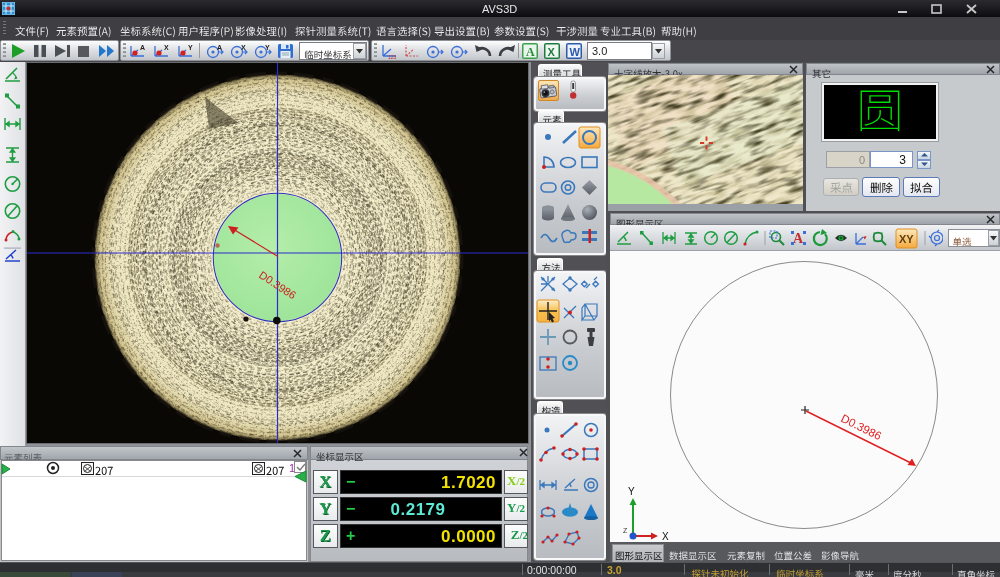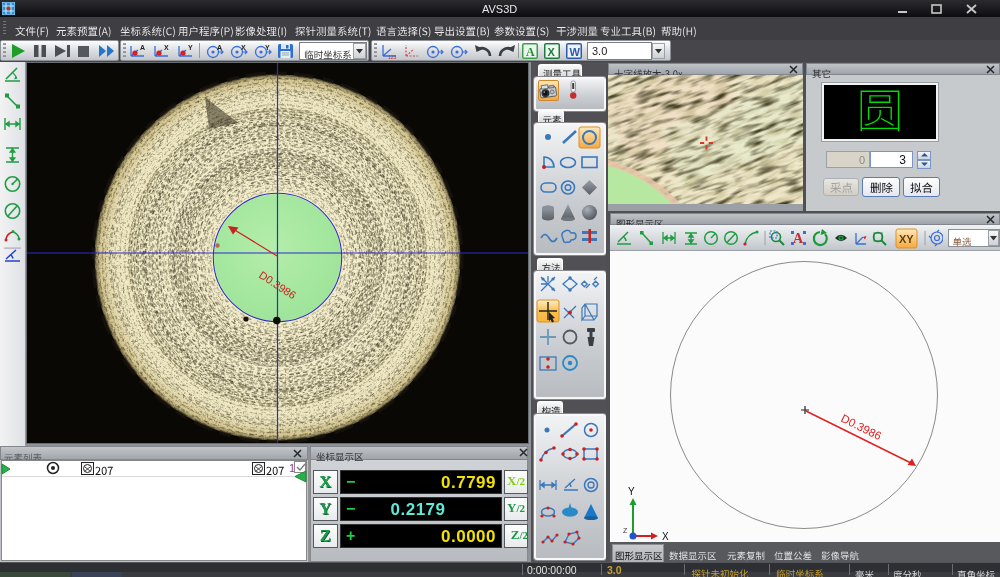--- a/index.html
+++ b/index.html
@@ -727,21 +727,21 @@
     <div style="position:absolute;left:316px;top:447.5px;"><svg width="48" height="10" viewBox="0 -8.4 48 10.0" style="overflow:visible">
         <path d="M7 -7.5C6.7 -6 6.1 -4.8 5.1 -4V-7.9H4.4V-2.8H1.2V-2.1H4.4V-0.3H0.5V0.4H9V-0.3H5.1V-2.1H8.4V-2.8H5.1V-3.9C5.3 -3.8 5.5 -3.6 5.6 -3.5C6.1 -3.9 6.5 -4.5 6.9 -5.1C7.5 -4.5 8.2 -3.8 8.5 -3.3L9 -3.8C8.6 -4.3 7.8 -5.1 7.2 -5.7C7.4 -6.3 7.6 -6.8 7.7 -7.4ZM2.3 -7.5C2 -5.9 1.4 -4.6 0.4 -3.8C0.5 -3.6 0.8 -3.4 0.9 -3.2C1.5 -3.8 1.9 -4.4 2.3 -5.2C2.8 -4.7 3.3 -4.1 3.6 -3.7L4.1 -4.2C3.8 -4.7 3.1 -5.3 2.6 -5.9C2.8 -6.3 2.9 -6.9 3 -7.4Z M13.9 -7.3V-6.6H18.1V-7.3ZM16.9 -3.1C17.3 -2.1 17.8 -0.9 17.9 -0.2L18.6 -0.4C18.4 -1.1 18 -2.3 17.5 -3.3ZM14.2 -3.2C13.9 -2.2 13.5 -1.2 13 -0.5C13.1 -0.5 13.4 -0.3 13.5 -0.2C14.1 -0.9 14.5 -2 14.8 -3.1ZM13.5 -5V-4.3H15.5V-0.2C15.5 -0 15.5 -0 15.4 0C15.2 0 14.8 0 14.3 -0C14.4 0.2 14.5 0.5 14.5 0.7C15.2 0.7 15.6 0.7 15.9 0.6C16.2 0.5 16.3 0.2 16.3 -0.2V-4.3H18.6V-5ZM11.4 -8V-6H10V-5.3H11.3C11 -4.1 10.3 -2.8 9.7 -2C9.9 -1.9 10.1 -1.6 10.1 -1.4C10.6 -2 11.1 -3 11.4 -4V0.8H12.1V-4.2C12.5 -3.8 12.8 -3.2 13 -2.9L13.4 -3.4C13.2 -3.7 12.4 -4.7 12.1 -5V-5.3H13.4V-6H12.1V-8Z M21.3 -5.4H26.2V-4.4H21.3ZM21.3 -6.9H26.2V-6H21.3ZM20.6 -7.5V-3.8H26.9V-7.5ZM26.8 -3.1C26.5 -2.5 25.9 -1.7 25.5 -1.2L26 -0.9C26.5 -1.4 27 -2.2 27.4 -2.9ZM20.2 -2.8C20.6 -2.2 21 -1.4 21.2 -0.9L21.8 -1.2C21.6 -1.7 21.1 -2.5 20.7 -3.1ZM24.4 -3.5V-0.4H23V-3.5H22.3V-0.4H19.4V0.3H28.1V-0.4H25.1V-3.5Z M30.7 -3.3C30.3 -2.3 29.6 -1.2 28.8 -0.5C29 -0.4 29.3 -0.2 29.5 -0.1C30.2 -0.8 31 -2 31.5 -3.1ZM35 -3C35.7 -2.1 36.4 -0.9 36.7 -0.1L37.4 -0.4C37.1 -1.2 36.3 -2.4 35.7 -3.3ZM29.9 -7.3V-6.6H36.6V-7.3ZM29.1 -5V-4.3H32.9V-0.2C32.9 -0 32.8 0 32.7 0C32.5 0 31.8 0 31.2 0C31.3 0.2 31.4 0.5 31.5 0.8C32.3 0.8 32.9 0.7 33.2 0.6C33.5 0.5 33.6 0.3 33.6 -0.2V-4.3H37.4V-5Z M46.8 -7.5H38.9V0.5H47V-0.2H39.6V-6.8H46.8ZM40.5 -5.6C41.2 -4.9 42 -4.2 42.8 -3.5C42 -2.7 41.1 -2 40.1 -1.4C40.3 -1.3 40.6 -1 40.7 -0.9C41.6 -1.5 42.5 -2.2 43.3 -3C44.1 -2.2 44.9 -1.5 45.3 -0.9L45.9 -1.4C45.4 -2 44.6 -2.8 43.8 -3.6C44.5 -4.3 45.1 -5.2 45.6 -6.1L44.9 -6.3C44.5 -5.5 43.9 -4.7 43.3 -4C42.5 -4.7 41.7 -5.4 41 -6Z" fill="#303034"></path>
       </svg></div>
     <svg class="abs" style="left:519px;top:448px" width="9" height="9">
       <path d="M1 1 L8 8 M8 1 L1 8" stroke="#26282c" stroke-width="1.5"></path>
     </svg>
 <div class="abs" style="left:313px;top:470px;width:25px;height:24px;background:linear-gradient(#fdfdfd,#e8eaec);border:1px solid #55585c;box-sizing:border-box;"></div>
 <div style="position:absolute;left:313px;top:472px;font:bold 17px 'Liberation Serif', sans-serif;color:#1a9a4a;white-space:nowrap;width:25px;text-align:center;text-shadow:0.5px 0.5px 0 #0a5a2a;">X</div>
 <div class="abs" style="left:340px;top:470px;width:162px;height:24px;background:#000;border:1px solid #333;box-sizing:border-box;"></div>
 <div style="position:absolute;left:346px;top:473px;font:bold 16px 'Liberation Sans', sans-serif;color:#22cc44;white-space:nowrap;">−</div>
-<div style="position:absolute;left:340px;top:473px;font:bold 17px 'Liberation Sans', sans-serif;color:#f2e200;white-space:nowrap;width:156px;text-align:right;letter-spacing:0.5px;">0.7799</div>
+<div style="position:absolute;left:340px;top:473px;font:bold 17px 'Liberation Sans', sans-serif;color:#f2e200;white-space:nowrap;width:156px;text-align:right;letter-spacing:0.5px;">1.7020</div>
 <div class="abs" style="left:504px;top:470px;width:24px;height:24px;background:linear-gradient(#fdfdfd,#e8eaec);border:1px solid #55585c;box-sizing:border-box;"></div>
 <div style="position:absolute;left:504px;top:473px;font:bold 13px 'Liberation Serif', sans-serif;color:#84cc16;white-space:nowrap;width:24px;text-align:center;">X<span style="font-size:11px">/2</span></div>
 <div class="abs" style="left:313px;top:497px;width:25px;height:24px;background:linear-gradient(#fdfdfd,#e8eaec);border:1px solid #55585c;box-sizing:border-box;"></div>
 <div style="position:absolute;left:313px;top:499px;font:bold 17px 'Liberation Serif', sans-serif;color:#1a9a4a;white-space:nowrap;width:25px;text-align:center;text-shadow:0.5px 0.5px 0 #0a5a2a;">Y</div>
 <div class="abs" style="left:340px;top:497px;width:162px;height:24px;background:#000;border:1px solid #333;box-sizing:border-box;"></div>
 <div style="position:absolute;left:346px;top:500px;font:bold 16px 'Liberation Sans', sans-serif;color:#22cc44;white-space:nowrap;">−</div>
 <div style="position:absolute;left:340px;top:500px;font:bold 17px 'Liberation Sans', sans-serif;color:#5eead4;white-space:nowrap;width:156px;text-align:center;letter-spacing:0.5px;">0.2179</div>
 <div class="abs" style="left:504px;top:497px;width:24px;height:24px;background:linear-gradient(#fdfdfd,#e8eaec);border:1px solid #55585c;box-sizing:border-box;"></div>
 <div style="position:absolute;left:504px;top:500px;font:bold 13px 'Liberation Serif', sans-serif;color:#1a9a4a;white-space:nowrap;width:24px;text-align:center;">Y<span style="font-size:11px">/2</span></div>
 <div class="abs" style="left:313px;top:524px;width:25px;height:24px;background:linear-gradient(#fdfdfd,#e8eaec);border:1px solid #55585c;box-sizing:border-box;"></div>

